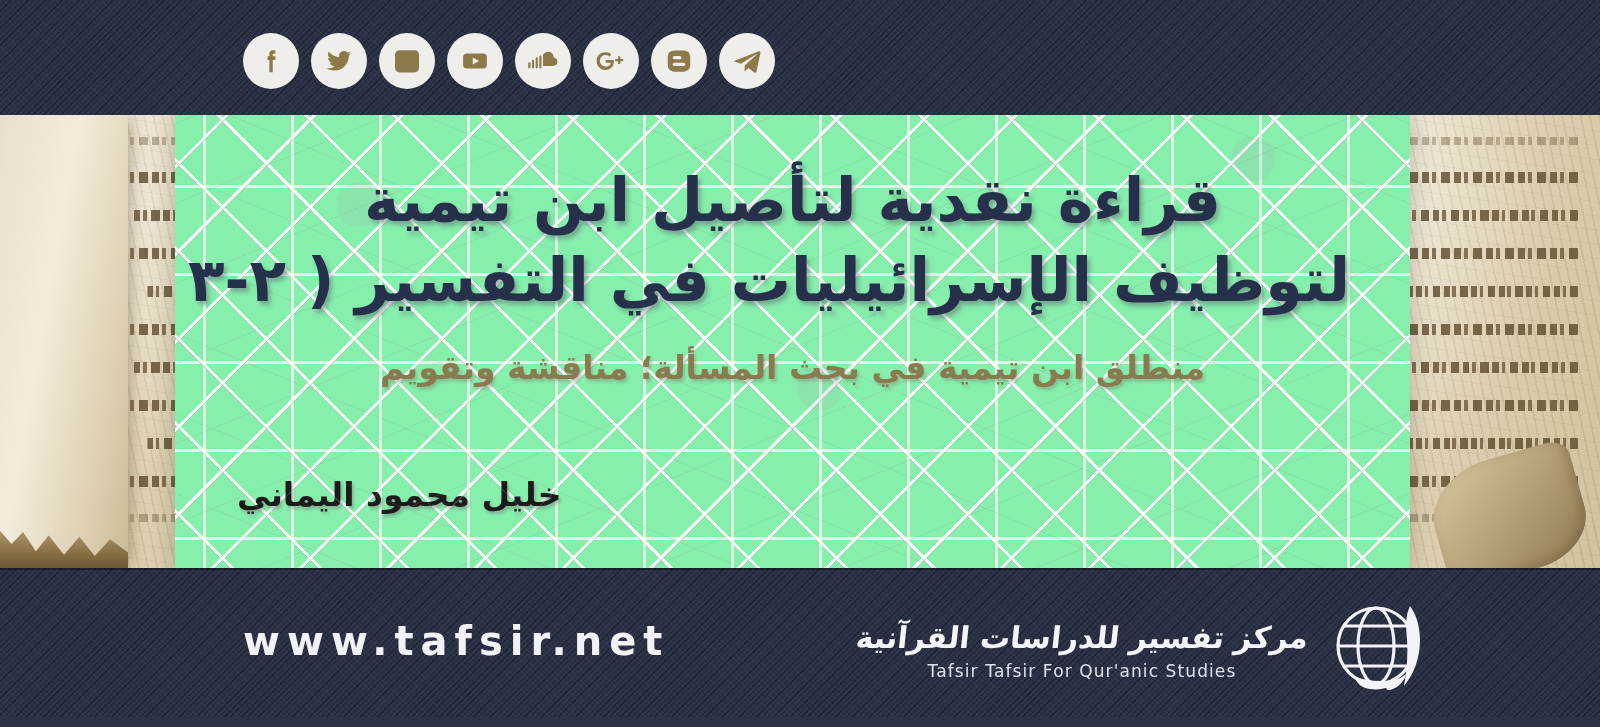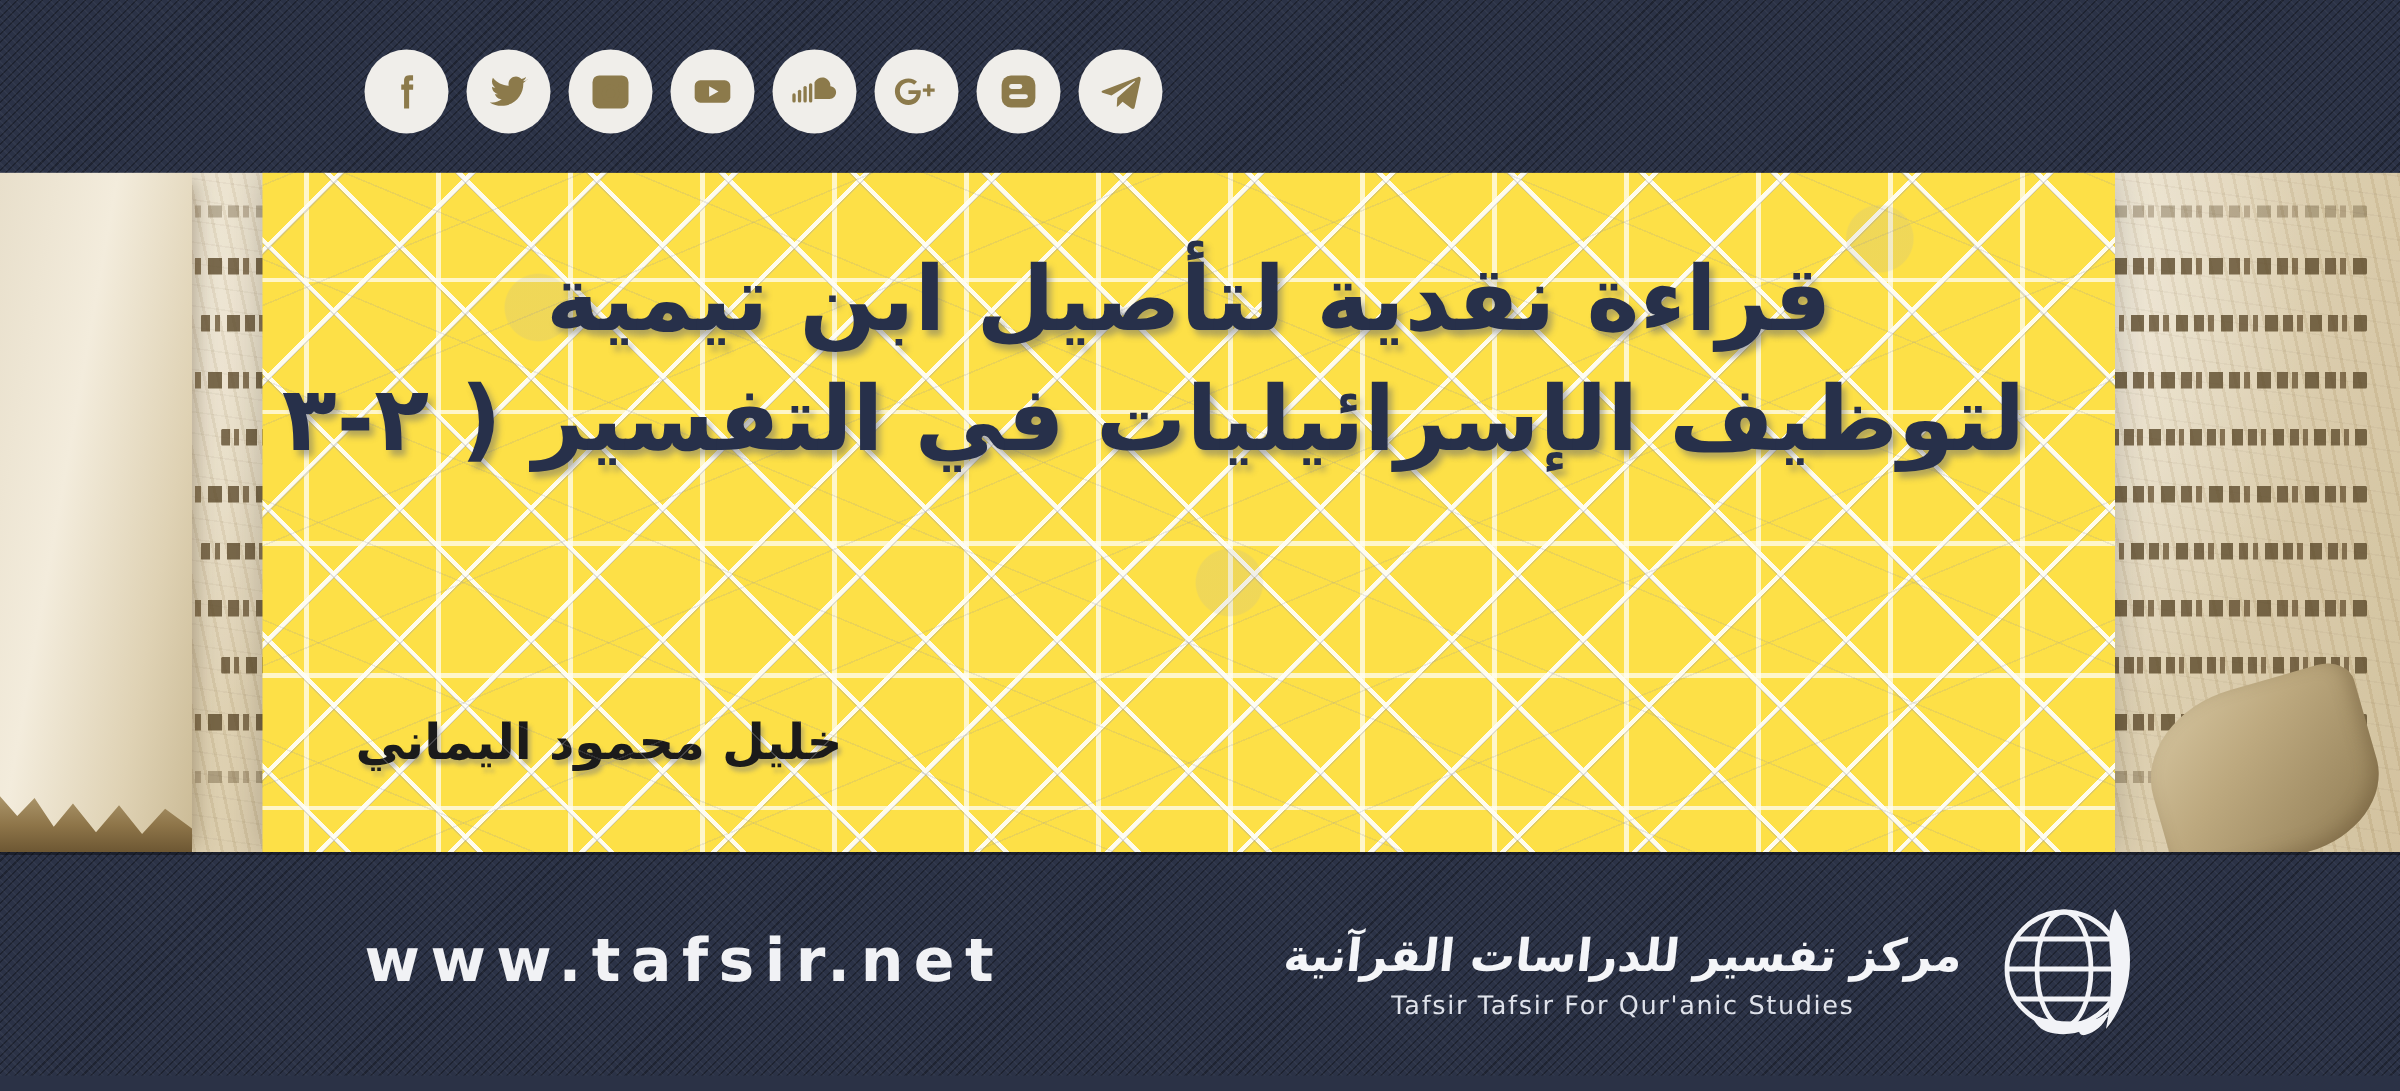--- a/index.html
+++ b/index.html
@@ -129,21 +129,21 @@
     background:linear-gradient(140deg,#d9c9a4 0%,#bda97f 40%,#8e7a52 100%);
     border-radius:46% 14% 40% 18%;
     transform:rotate(-16deg);
     box-shadow:-4px -4px 12px rgba(90,70,40,.35) inset;
   }
 
   
   #panel{
     position:absolute; left:175px; top:0;
     width:1235px; height:453px;
-    background:#fde047;
+    background:#86efac;
     box-shadow:0 0 22px rgba(0,0,0,.22);
     overflow:hidden;
   }
   
   #panel::before,
   #panel::after{
     content:"";
     position:absolute; inset:-60px;
     pointer-events:none;
   }
@@ -375,20 +375,21 @@
         <div class="sline"></div>
         <div class="sline faint"></div>
       </div>
       <div id="curl-right"></div>
     </div>
 
     <div id="panel">
       <div id="panel-content">
         <div class="title-line" id="title-line-1">قراءة نقدية لتأصيل ابن تيمية</div>
         <div class="title-line" id="title-line-2">لتوظيف الإسرائيليات في التفسير ( ٢-٣ )</div>
+        <div id="subtitle">منطلق ابن تيمية في بحث المسألة؛ مناقشة وتقويم</div>
       </div>
       <div id="author">خليل محمود اليماني</div>
     </div>
   </div>
 
   <div id="bottombar" class="hatch">
     <div class="edge-top"></div>
 
     <div id="website">www.tafsir.net</div>
 

